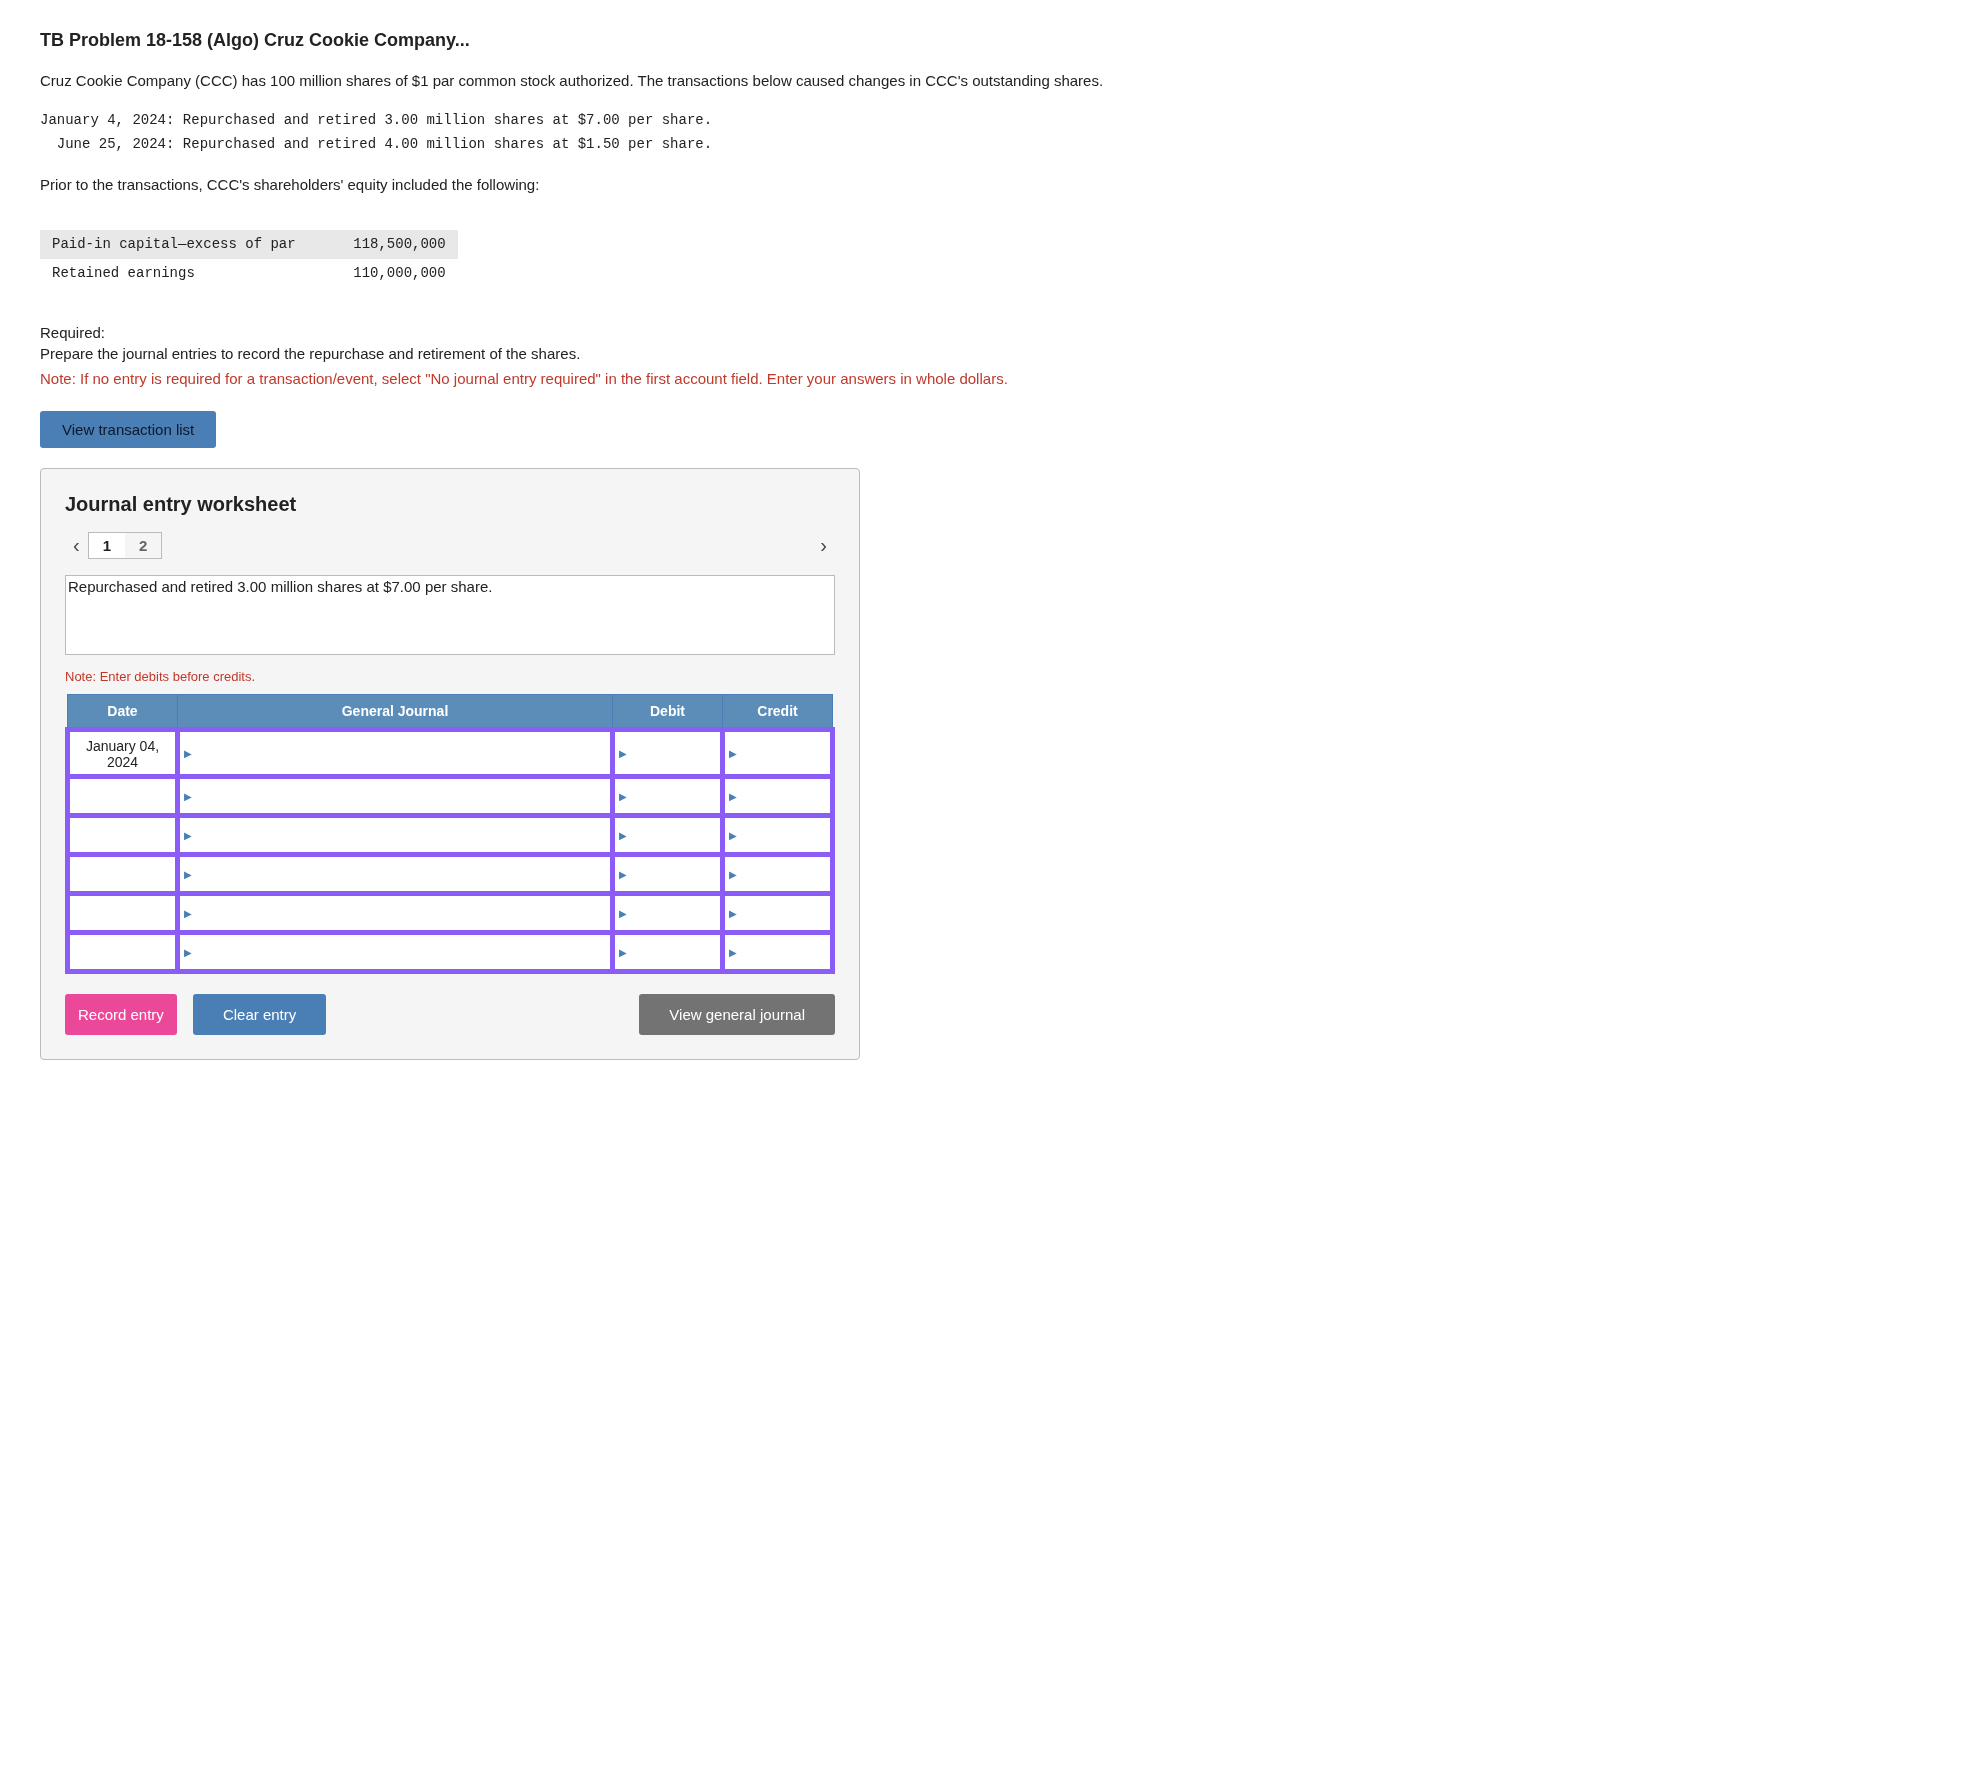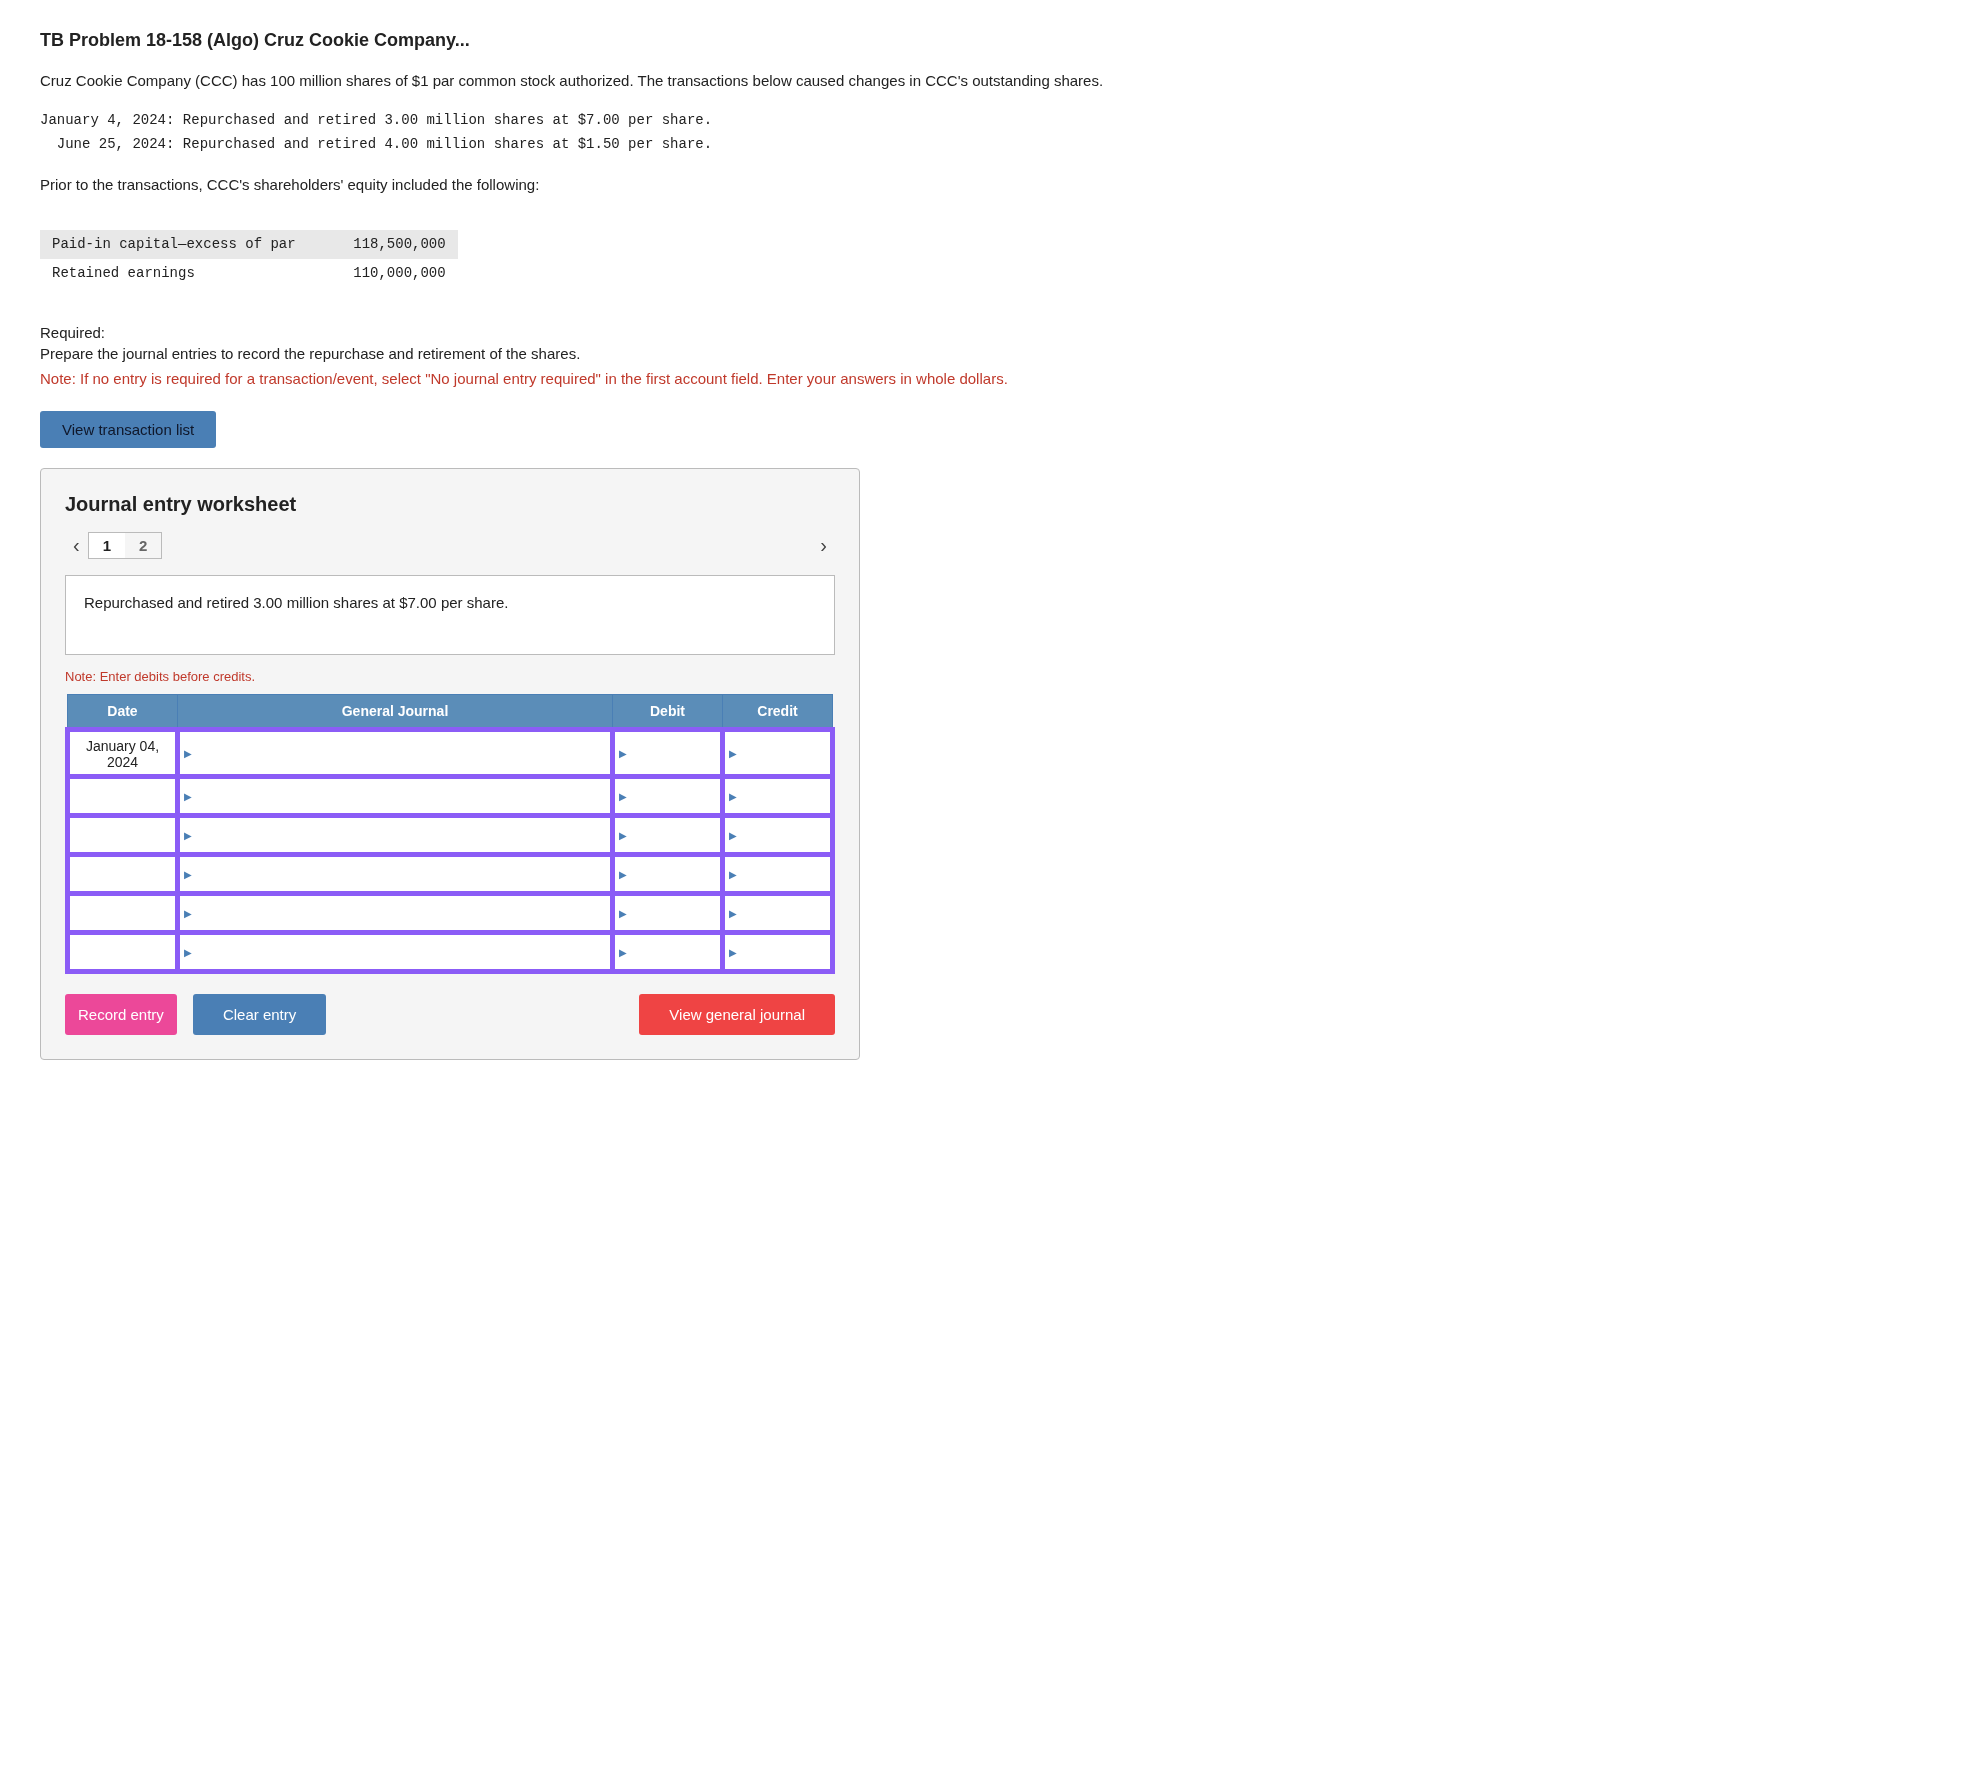--- a/index.html
+++ b/index.html
@@ -124,21 +124,21 @@
       background: none;
       border: none;
       font-size: 20px;
       cursor: pointer;
       color: #444;
       padding: 2px 8px;
     }
     .description-box {
       background: #fff;
       border: 1px solid #bbb;
-      padding: 18px;
+      padding: 2px;
       margin-bottom: 14px;
       font-size: 15px;
       min-height: 80px;
     }
     .note-debits {
       color: #c0392b;
       font-size: 13px;
       margin-bottom: 10px;
     }
     .journal-table {
@@ -235,21 +235,21 @@
     .clear-btn {
       background-color: #4a7fb5;
       color: #fff;
       border: none;
       padding: 12px 30px;
       font-size: 15px;
       cursor: pointer;
       border-radius: 3px;
     }
     .view-journal-btn {
-      background-color: #ef4444;
+      background-color: #737373;
       color: #fff;
       border: none;
       padding: 12px 30px;
       font-size: 15px;
       cursor: pointer;
       border-radius: 3px;
       margin-left: auto;
     }
   </style>
 </head>

